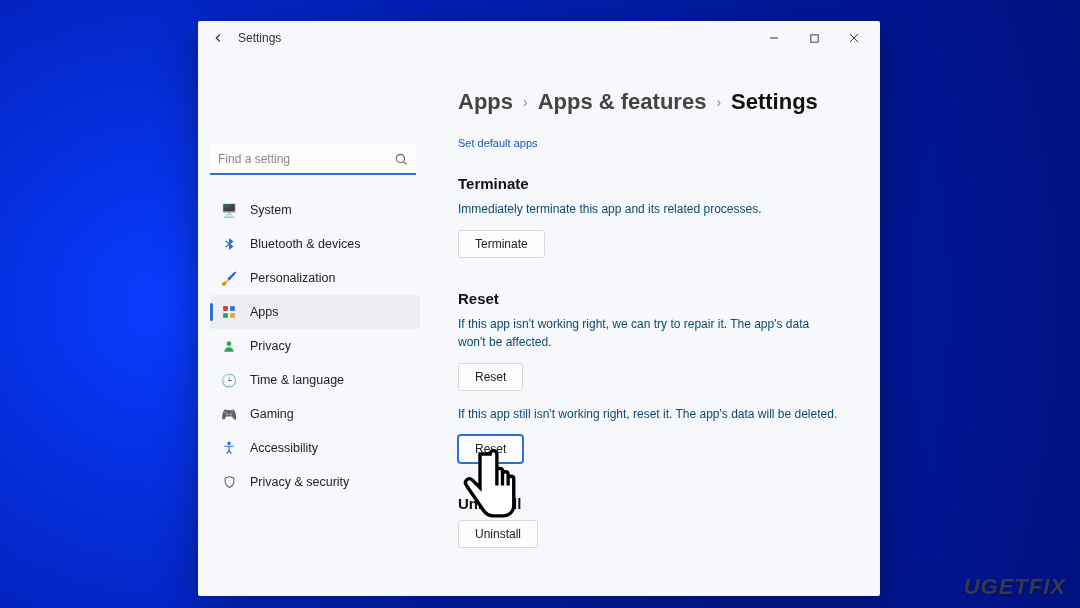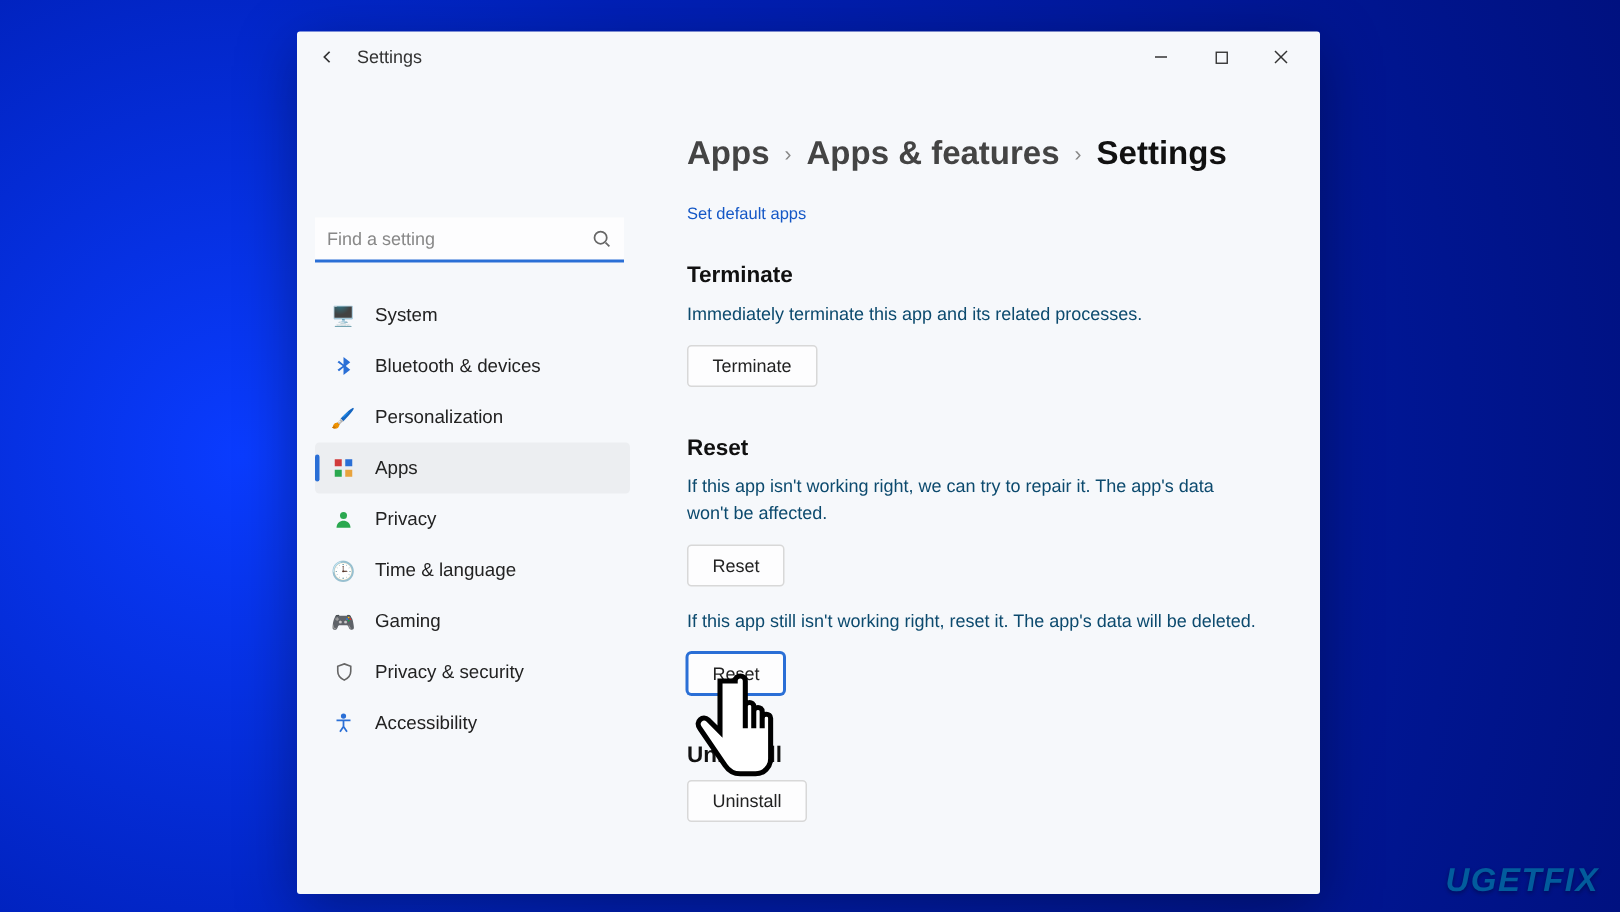--- a/index.html
+++ b/index.html
@@ -40,21 +40,21 @@
   .breadcrumb .sep { color:#888; font-size:14px; }
   .link { color:#1457c6; font-size:11px; cursor:pointer; display:inline-block; margin-bottom:26px; }
   .section-title { font-size:15px; font-weight:600; margin-bottom:8px; color:#111; }
   .section-desc { font-size:12px; color:#0c4a6e; margin-bottom:12px; line-height:1.5; max-width:380px; }
   .btn { display:inline-block; background:#fdfdfe; border:1px solid #d8d8d8; border-radius:3px; padding:6px 16px; font-size:12px; color:#222; cursor:pointer; margin-bottom:22px; }
   .btn.highlight { border-color:#2a6fd6; box-shadow: 0 0 0 1px #2a6fd6; }
   .cursor-hand {
     position:absolute; left:454px; top:445px; width:70px; height:90px; pointer-events:none;
   }
   .watermark {
-    position:absolute; right:14px; bottom:8px; color:#0369a1; font-family: Arial, sans-serif;
+    position:absolute; right:14px; bottom:8px; color:#404040; font-family: Arial, sans-serif;
     font-weight:700; font-style:italic; font-size:22px; letter-spacing:1px; opacity:.85;
     text-shadow: 0 1px 3px rgba(0,0,0,.4);
   }
 </style>
 </head>
 <body>
 
 <div class="window">
   <div class="titlebar">
     <div class="back-btn">
@@ -133,35 +133,35 @@
         </li>
         <li>
           <span class="ico" style="color:#555">🕒</span>
           <span>Time &amp; language</span>
         </li>
         <li>
           <span class="ico" style="color:#555">🎮</span>
           <span>Gaming</span>
         </li>
         <li>
-          <span class="ico" style="color:#555">
-            <svg width="13" height="14" viewBox="0 0 24 24" fill="none" stroke="#666" stroke-width="2">
-                <path d="M12 2l8 3v6c0 6-4 9-8 11-4-2-8-5-8-11V5l8-3z"></path>
-              </svg>
-          </span>
-          <span>Privacy &amp; security</span>
-        </li>
-        <li>
           <span class="ico" style="color:#2a6fd6">
             <svg width="14" height="14" viewBox="0 0 24 24" fill="none" stroke="#2a6fd6" stroke-width="2">
                 <circle cx="12" cy="4" r="2" fill="#2a6fd6"></circle>
                 <path d="M4 9h16M12 9v7m-4 6l4-6 4 6"></path>
               </svg>
           </span>
           <span>Accessibility</span>
+        </li>
+        <li>
+          <span class="ico" style="color:#555">
+            <svg width="13" height="14" viewBox="0 0 24 24" fill="none" stroke="#666" stroke-width="2">
+                <path d="M12 2l8 3v6c0 6-4 9-8 11-4-2-8-5-8-11V5l8-3z"></path>
+              </svg>
+          </span>
+          <span>Privacy &amp; security</span>
         </li>
       </ul>
     </aside>
 
     <main class="content">
       <div class="breadcrumb">
         <span class="crumb">Apps</span>
         <span class="sep">›</span>
         <span class="crumb">Apps &amp; features</span>
         <span class="sep">›</span>

